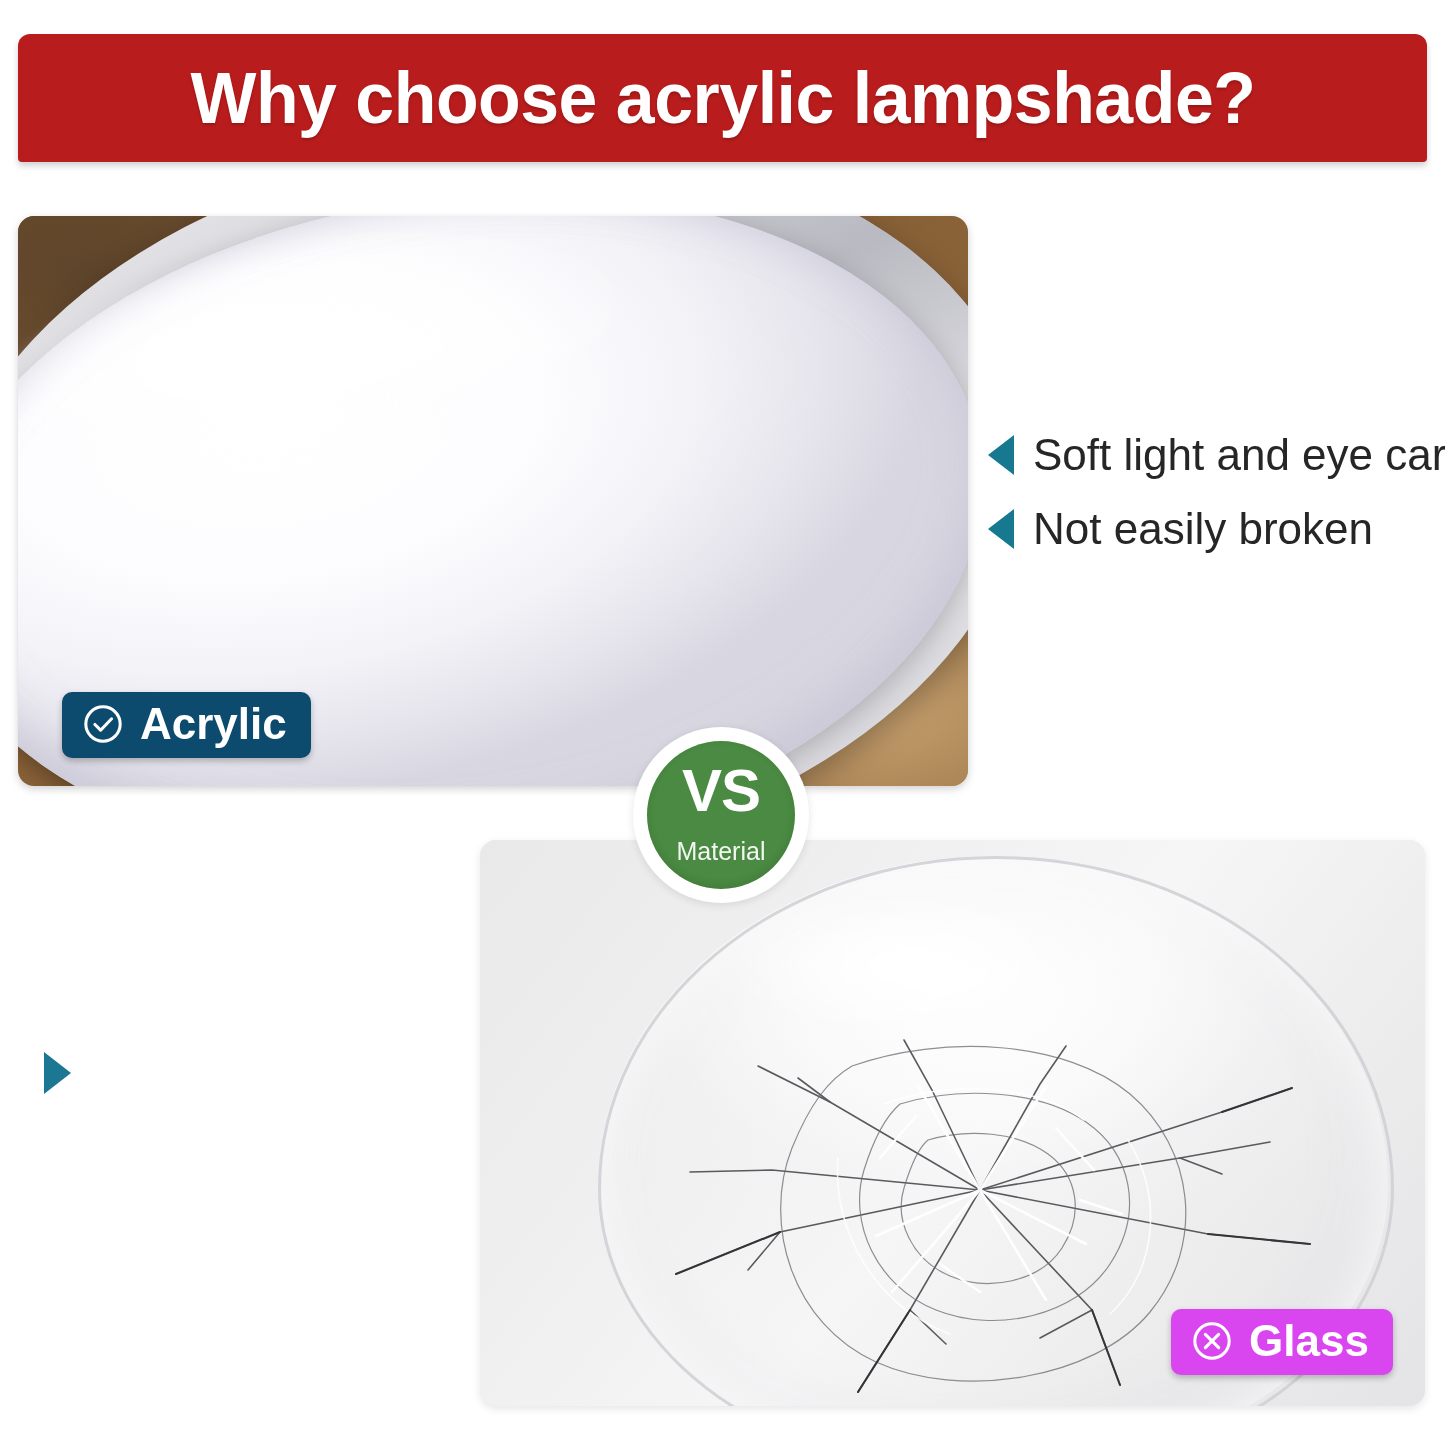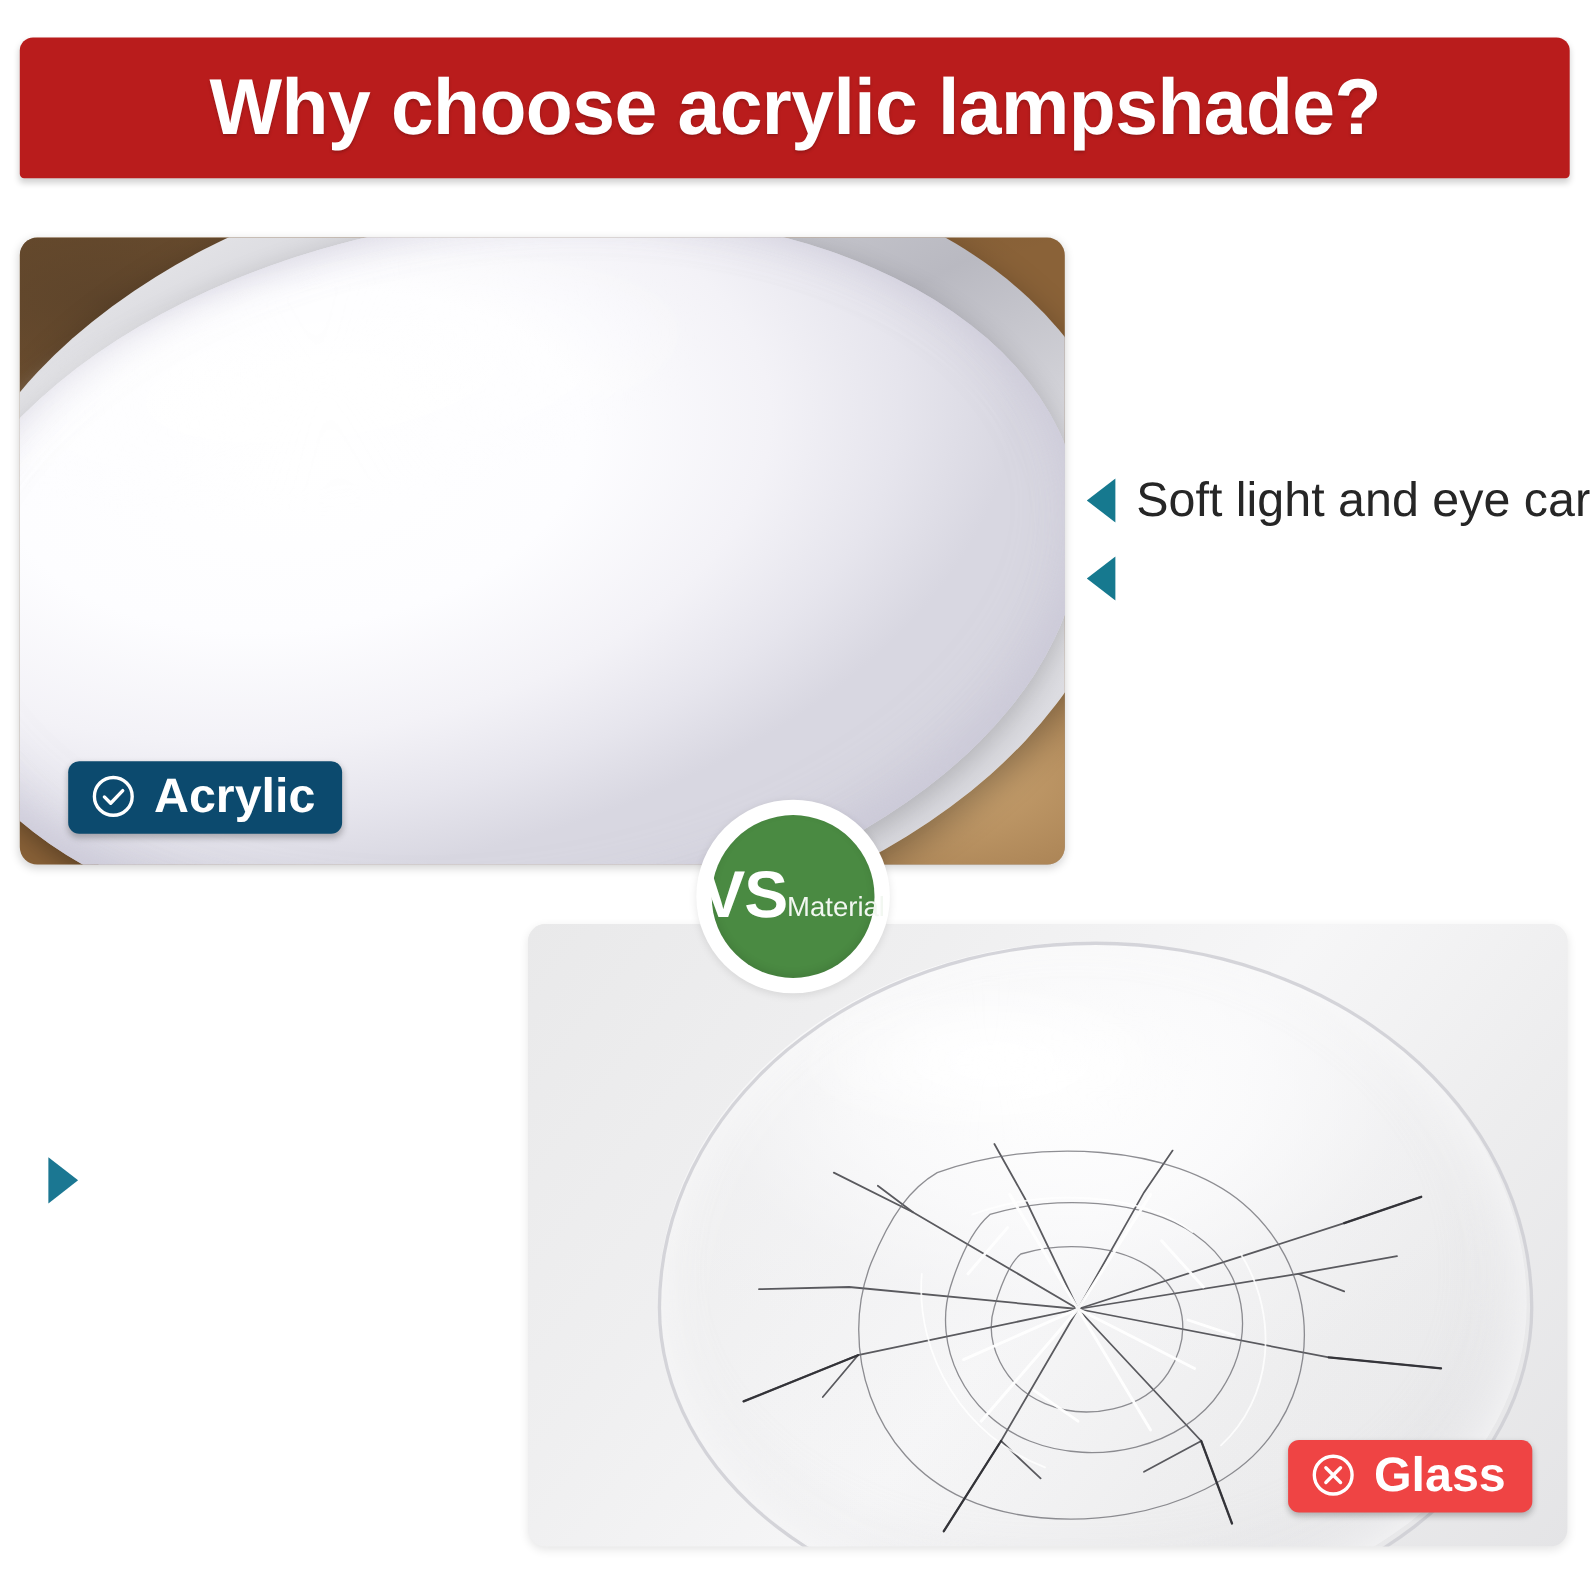--- a/index.html
+++ b/index.html
@@ -130,21 +130,21 @@
     box-shadow: 0 3px 6px rgba(0,0,0,0.25);
   }
   .badge-acrylic {
     left: 62px;
     top: 692px;
     background: #0c4a6e;
   }
   .badge-glass {
     left: 1171px;
     top: 1309px;
-    background: #ef4444;
+    background: #d946ef;
   }
   .badge-label {
     color: #ffffff;
     font-size: 44px;
     font-weight: bold;
     line-height: 1;
     letter-spacing: 0px;
   }
   .badge-ico {
     width: 42px;
@@ -167,21 +167,21 @@
     justify-content: center;
     box-shadow: 0 2px 8px rgba(0,0,0,0.10);
     z-index: 6;
   }
   .vs-circle {
     width: 148px;
     height: 148px;
     border-radius: 50%;
     background: #4a8a42;
     display: flex;
-    flex-direction: row;
+    flex-direction: column;
     align-items: center;
     justify-content: center;
     box-shadow: inset 0 -3px 8px rgba(0,0,0,0.10);
   }
   .vs-big {
     color: #ffffff;
     font-size: 60px;
     font-weight: bold;
     line-height: 0.95;
     letter-spacing: -1px;
@@ -324,20 +324,21 @@
   <span class="badge-label">Acrylic</span>
 </div>
 
 <div class="bullets-right">
   <div class="bullet-r">
     <span class="tri-left"></span>
     <span class="bullet-text">Soft light and eye care</span>
   </div>
   <div class="bullet-r">
     <span class="tri-left"></span>
+    <span class="bullet-text">Not easily broken</span>
   </div>
 </div>
 
 <div class="glass-photo">
   <div class="glass-bg"></div>
   <div class="glass-bulb"></div>
   <div class="glass-rim"></div>
   <div class="glass-highlight"></div>
 
   <svg class="glass-cracks" viewBox="0 0 945 566">

